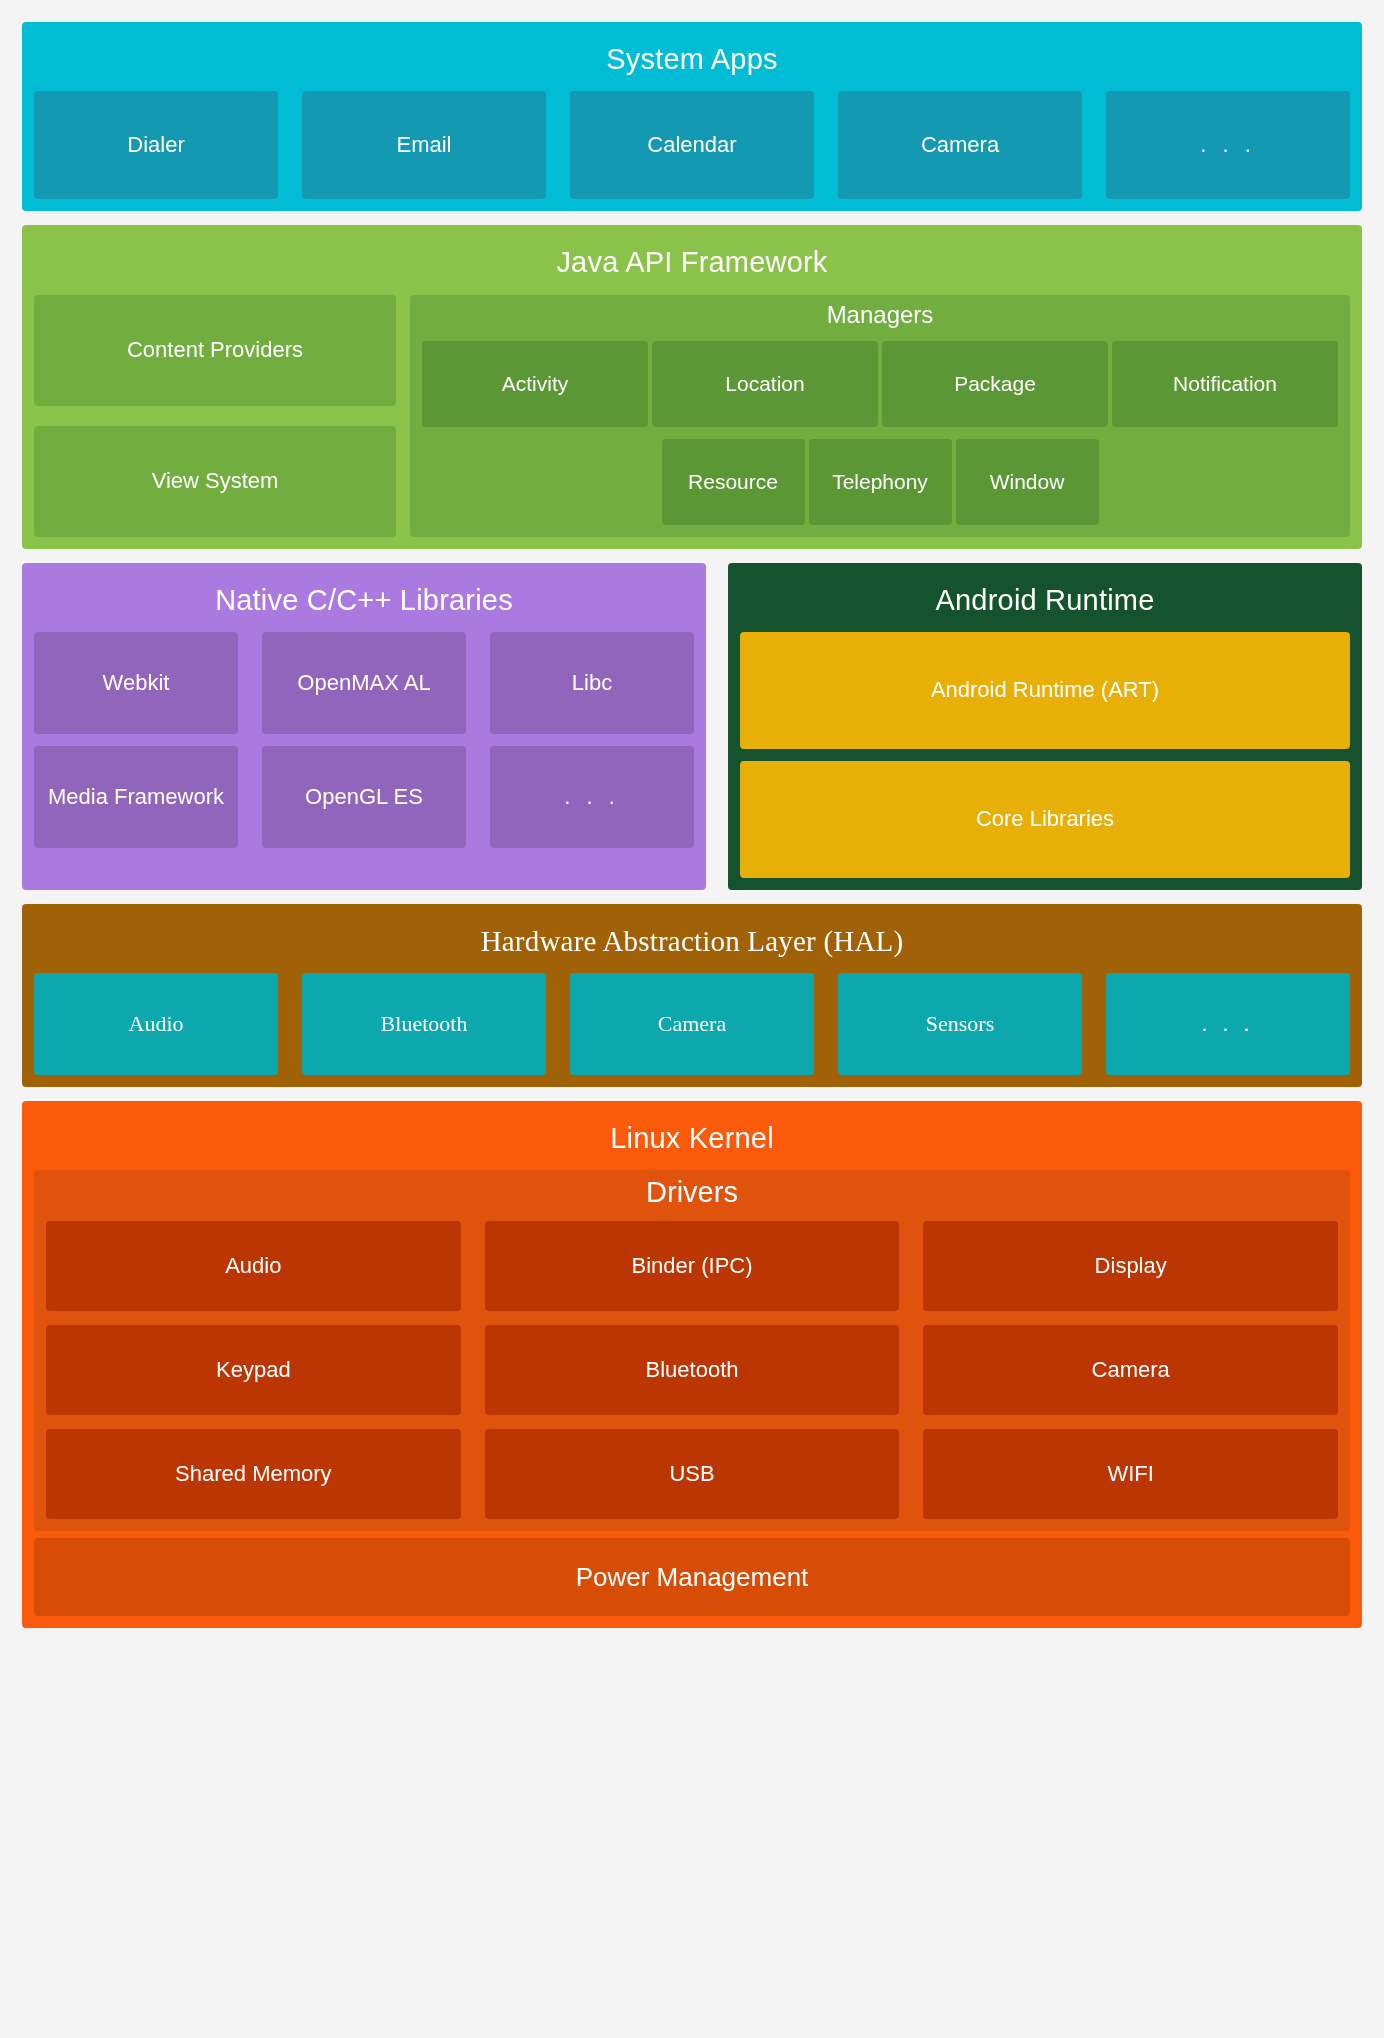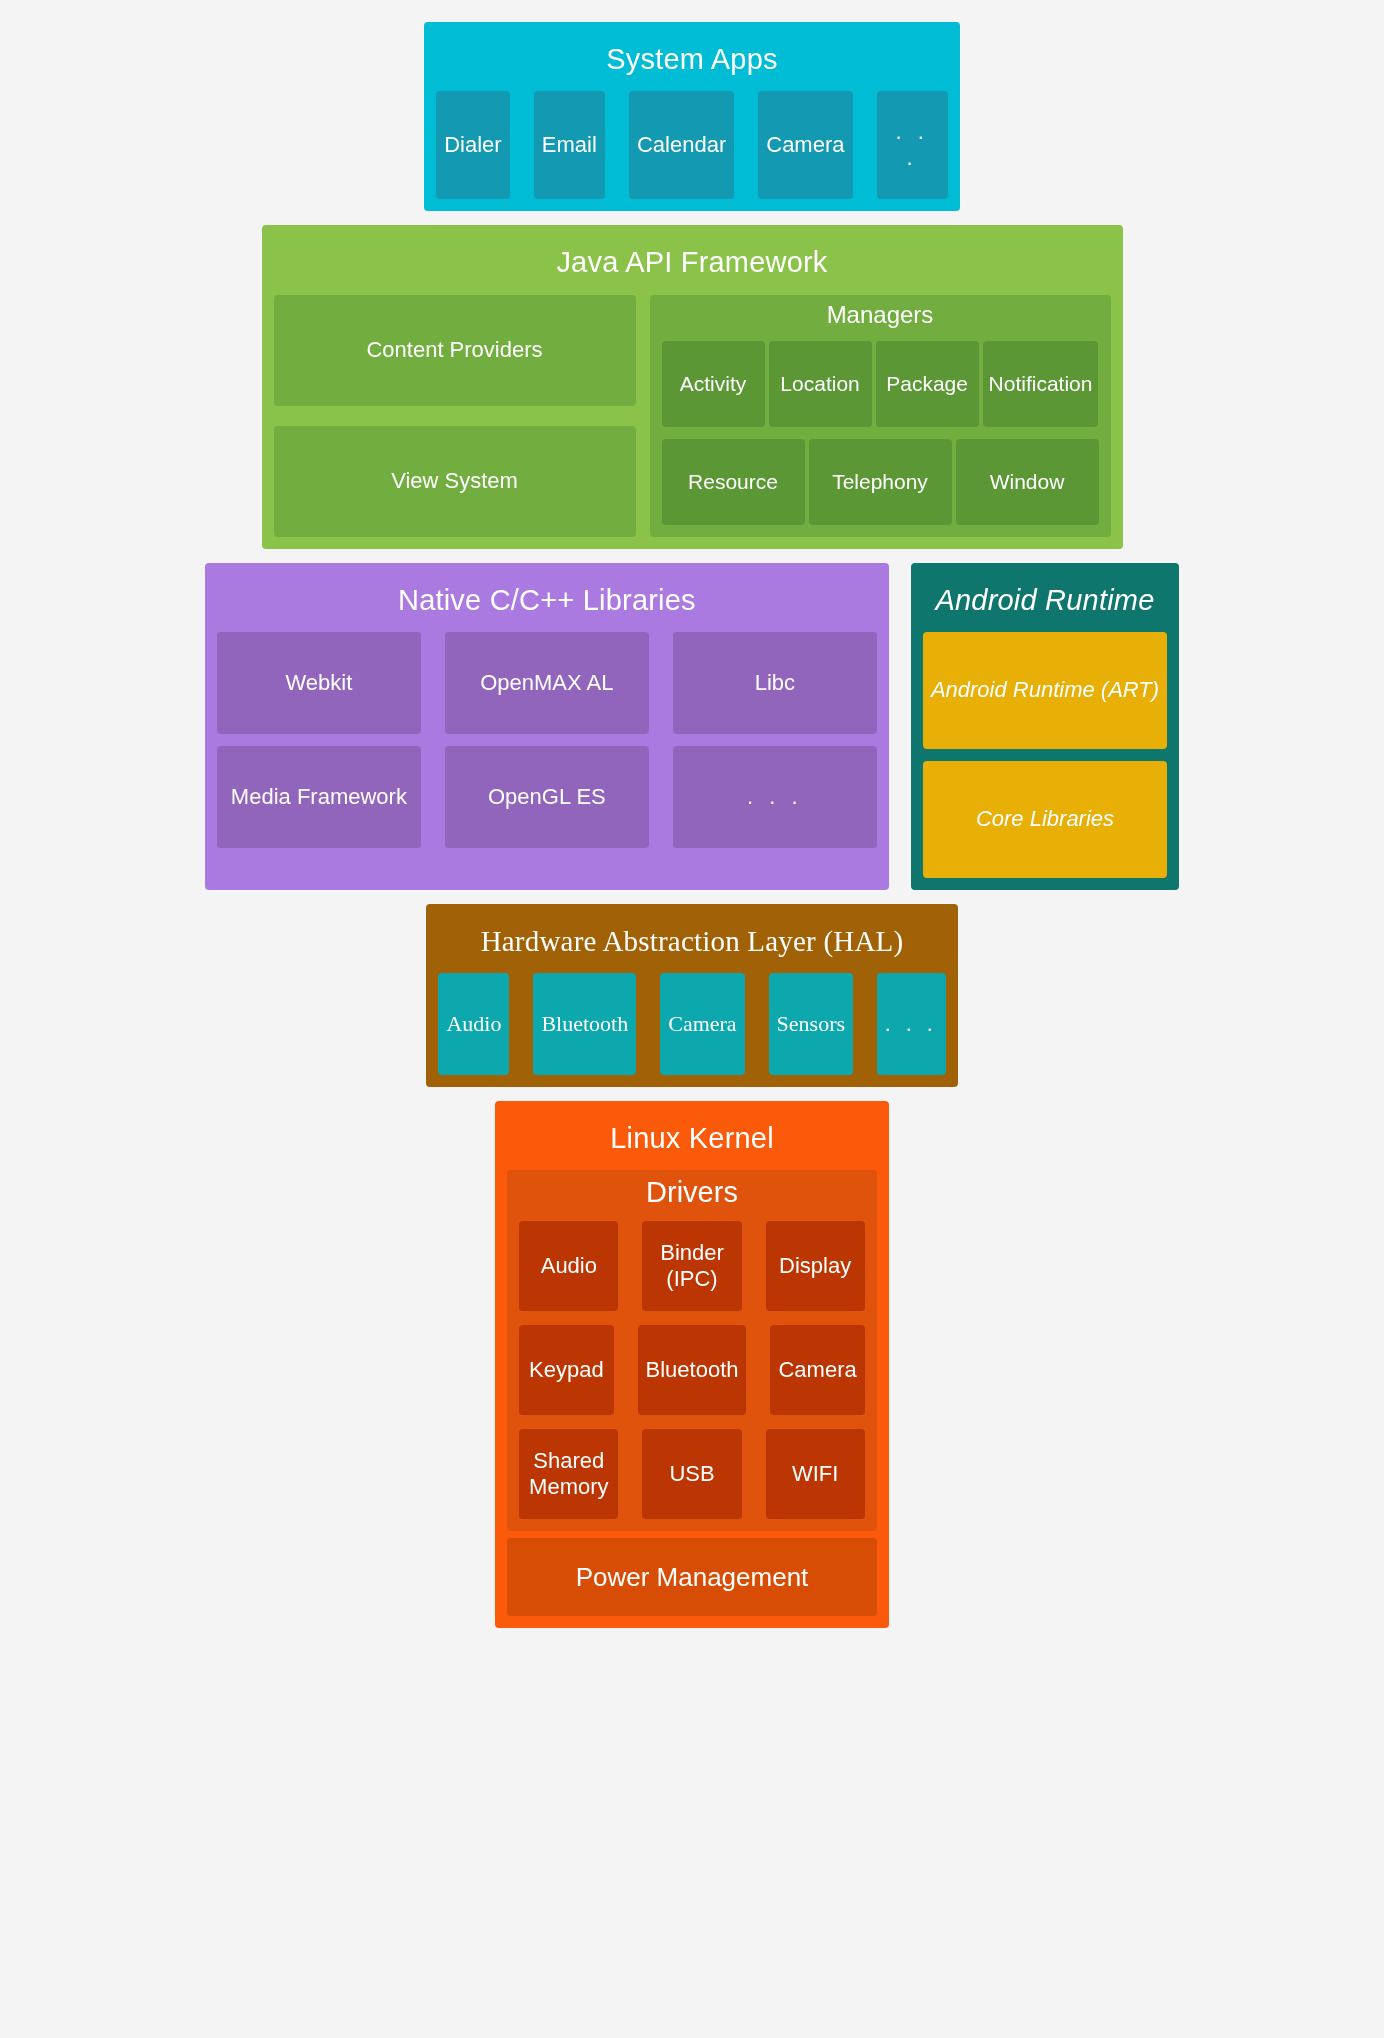--- a/index.html
+++ b/index.html
@@ -9,21 +9,20 @@
     background: #f4f4f4;
     font-family: "Liberation Sans", sans-serif;
   }
   .diagram {
     width: 1384px;
     height: 2038px;
     padding: 22px 22px 18px 22px;
     display: flex;
     flex-direction: column;
     gap: 14px;
-    align-items: center;
   }
 
   
   .layer {
     border-radius: 4px;
     padding: 12px;
     display: flex;
     flex-direction: column;
   }
   .layer-title {
@@ -96,21 +95,21 @@
     padding: 0 6px;
   }
   .mgr-row.top .mgr { flex: 1; }
   .mgr-row.bottom .mgr { width: 143px; }
 
   
   .mid { display: flex; gap: 22px; }
   .nativelibs { background: #ab7ae0; flex: 0 0 684px; }
   .nativelibs .cell { background: #9265bd; height: 102px; }
   .nativelibs .row + .row { margin-top: 12px; }
-  .runtime { background: #0f766e; flex: 1; font-style: italic; }
+  .runtime { background: #14532d; flex: 1; }
   .runtime .cell { background: #e8af07; height: 117px; }
   .runtime .row + .row { margin-top: 12px; }
 
   
   .hal { background: #a16207; font-family: Liberation Serif, serif; }
   .hal .cell { background: #0ca8ae; height: 102px; }
 
   
   .kernel { background: #fb5a0b; }
   .drivers {

